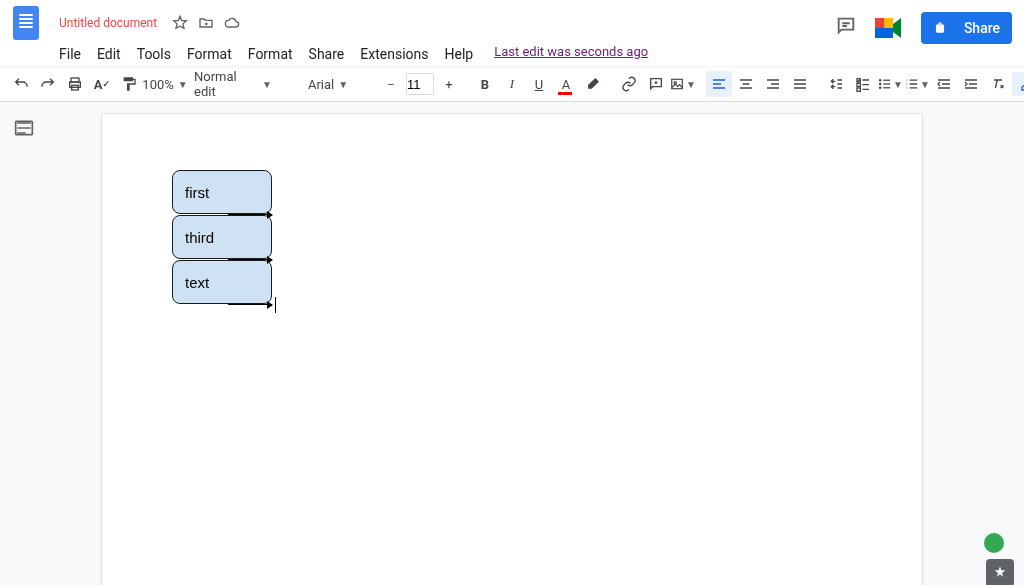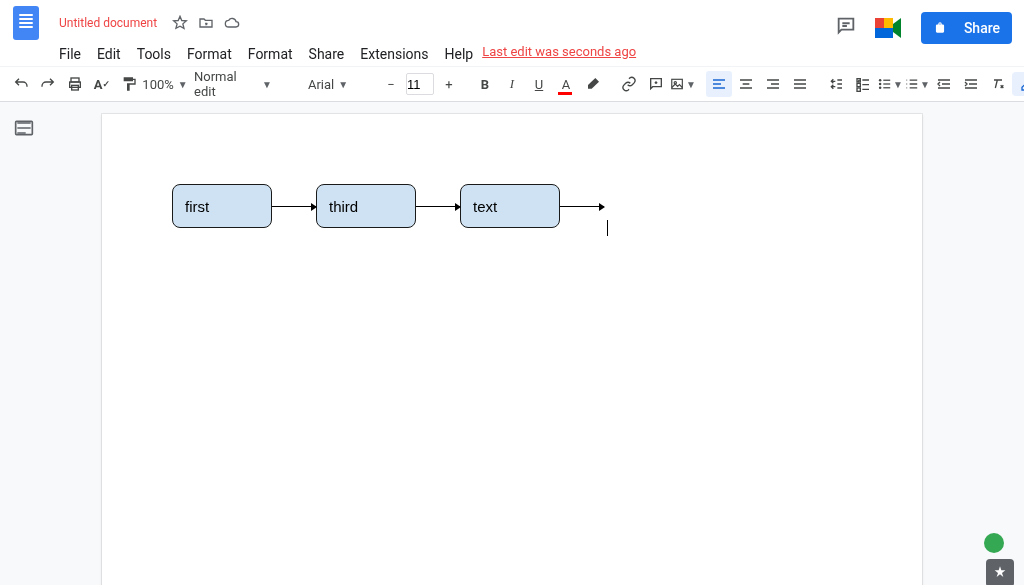--- a/index.html
+++ b/index.html
@@ -13,21 +13,21 @@
     .docs-icon-shape::before { content:""; position:absolute; left:6px; top:8px; width:14px; height:2px; background:#fff; box-shadow:0 4px 0 #fff, 0 8px 0 #fff, 0 12px 0 #fff; border-radius:1px; }
     
     .title-area { margin-left: 8px; display: flex; flex-direction: column; }
     .title-row { display: flex; align-items: center; gap: 8px; }
     .doc-title { font-size: 12px; color: #ef4444; padding: 1px 6px; border: 1px solid transparent; border-radius: 4px; }
     .title-icons { display: flex; gap: 10px; align-items: center; color: #5f6368; }
     .small-icon { width: 16px; height: 16px; display: flex; align-items: center; justify-content: center; }
     
     .menu-bar { display: flex; gap: 2px; padding-left: 52px; font-size: 14px; color: #202124; margin-top: -4px; align-items: center; }
     .menu-item { padding: 4px 7px; border-radius: 4px; cursor: pointer; margin-top: 6px; }
-    .last-edit { color: #ef4444; text-decoration: underline; margin-left: 0; font-size: 13px; cursor: pointer; }
+    .last-edit { color: #701a75; text-decoration: underline; margin-left: 12px; font-size: 13px; cursor: pointer; }
     
     .right-header { position: absolute; right: 12px; top: 12px; display: flex; align-items: center; gap: 16px; }
     .comment-btn { color: #5f6368; cursor: pointer; }
     .meet-btn { width: 32px; height: 28px; position: relative; cursor:pointer; }
     .share-btn { background: #1a73e8; color: #fff; padding: 8px 12px; border-radius: 4px; font-size: 14px; font-weight: 500; display: flex; gap: 17px; align-items: center; cursor:pointer; }
     
     .toolbar { display:flex; align-items:center; height:36px; border-top:1px solid #f1f3f4; border-bottom:1px solid #dadce0; padding:0 8px; gap:1px; font-size:13px; color:#444746; }
     .tb-btn { min-width:26px; height:26px; display:flex; align-items:center; justify-content:center; border-radius:3px; cursor:pointer; }
     .tb-sep { width:1px; height:20px; background:#dadce0; margin:0 4px; }
     .tb-select { display:flex; align-items:center; gap:4px; padding:0 6px; font-size:13px; }
@@ -37,21 +37,21 @@
     .tb-btn.active { background:#e8f0fe; color:#1967d2; }
     .text-color-under { position:relative; }
     .text-color-under::after { content:""; position:absolute; bottom:2px; left:5px; width:14px; height:3px; background:#ff0000; }
     .toolbar-right { margin-left:auto; display:flex; gap:4px; align-items:center; }
     .edit-mode { background:#e8f0fe; color:#1967d2; padding:4px 8px; border-radius:4px; display:flex; gap:4px; align-items:center; }
     
     .workspace { display:flex; height:calc(585px - 90px); background:#f8f9fa; position:relative; }
     .outline-btn { position:absolute; left:14px; top:16px; color:#5f6368; cursor:pointer; }
     .page { background:#fff; width:820px; min-height:1000px; margin:12px auto 0; box-shadow:0 0 0 1px rgba(0,0,0,.07), 0 1px 3px rgba(0,0,0,.1); padding:76px 72px; position:relative; }
     
-    .diagram { position:absolute; top:70px; left:70px; display:flex; align-items:center; }
+    .diagram { position:absolute; top:56px; left:70px; display:flex; align-items:flex-end;flex-direction:column; }
     .box { width:100px; height:44px; border:1px solid #1a1a1a; border-radius:8px; background:#cfe2f3; display:flex; align-items:center; padding-left:12px; font-family:Arial; font-size:15px; color:#000; }
     .arrow { width:44px; position:relative; }
     .arrow-line { height:1px; background:#000; width:100%; }
     .arrow-line::after { content:""; position:absolute; right:-1px; top:-3px; border-left:6px solid #000; border-top:4px solid transparent; border-bottom:4px solid transparent; }
     .cursor-caret { position:absolute; width:1px; height:16px; background:#000; }
     
     .account-dot { position:absolute; right:20px; bottom:44px; width:20px; height:20px; border-radius:50%; background:#34a853; }
     .explore-btn { position:absolute; right:10px; bottom:10px; width:28px; height:28px; background:#5f6368; border-radius:4px; cursor:pointer; display:flex; align-items:center; justify-content:center; color:#fff; }
   </style>
 </head>

